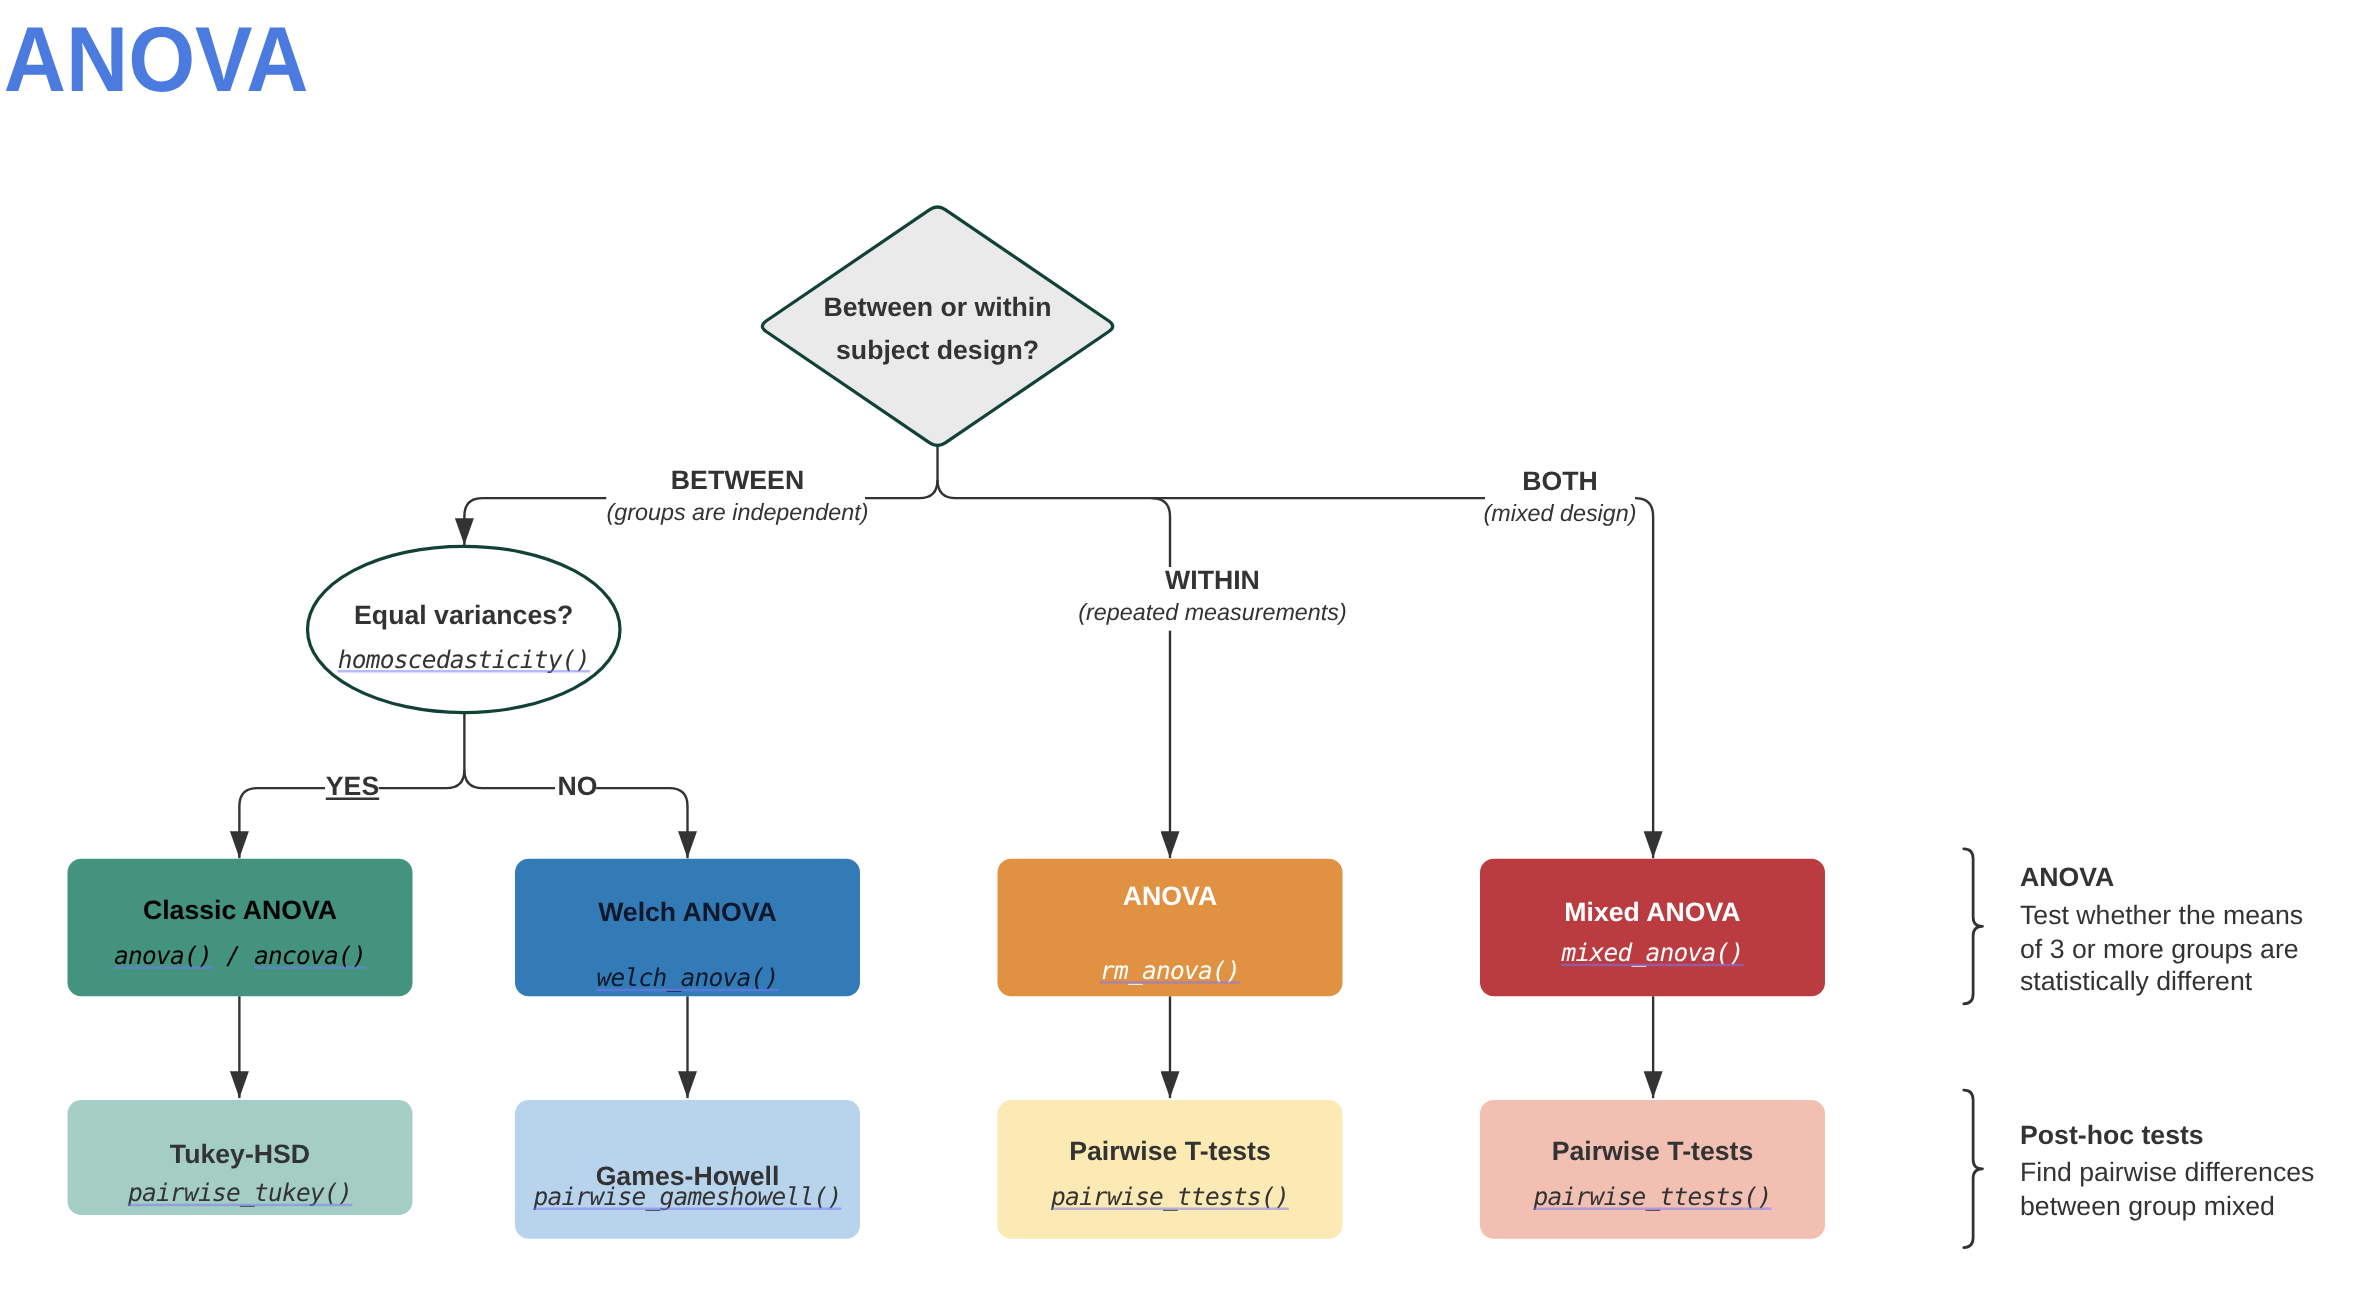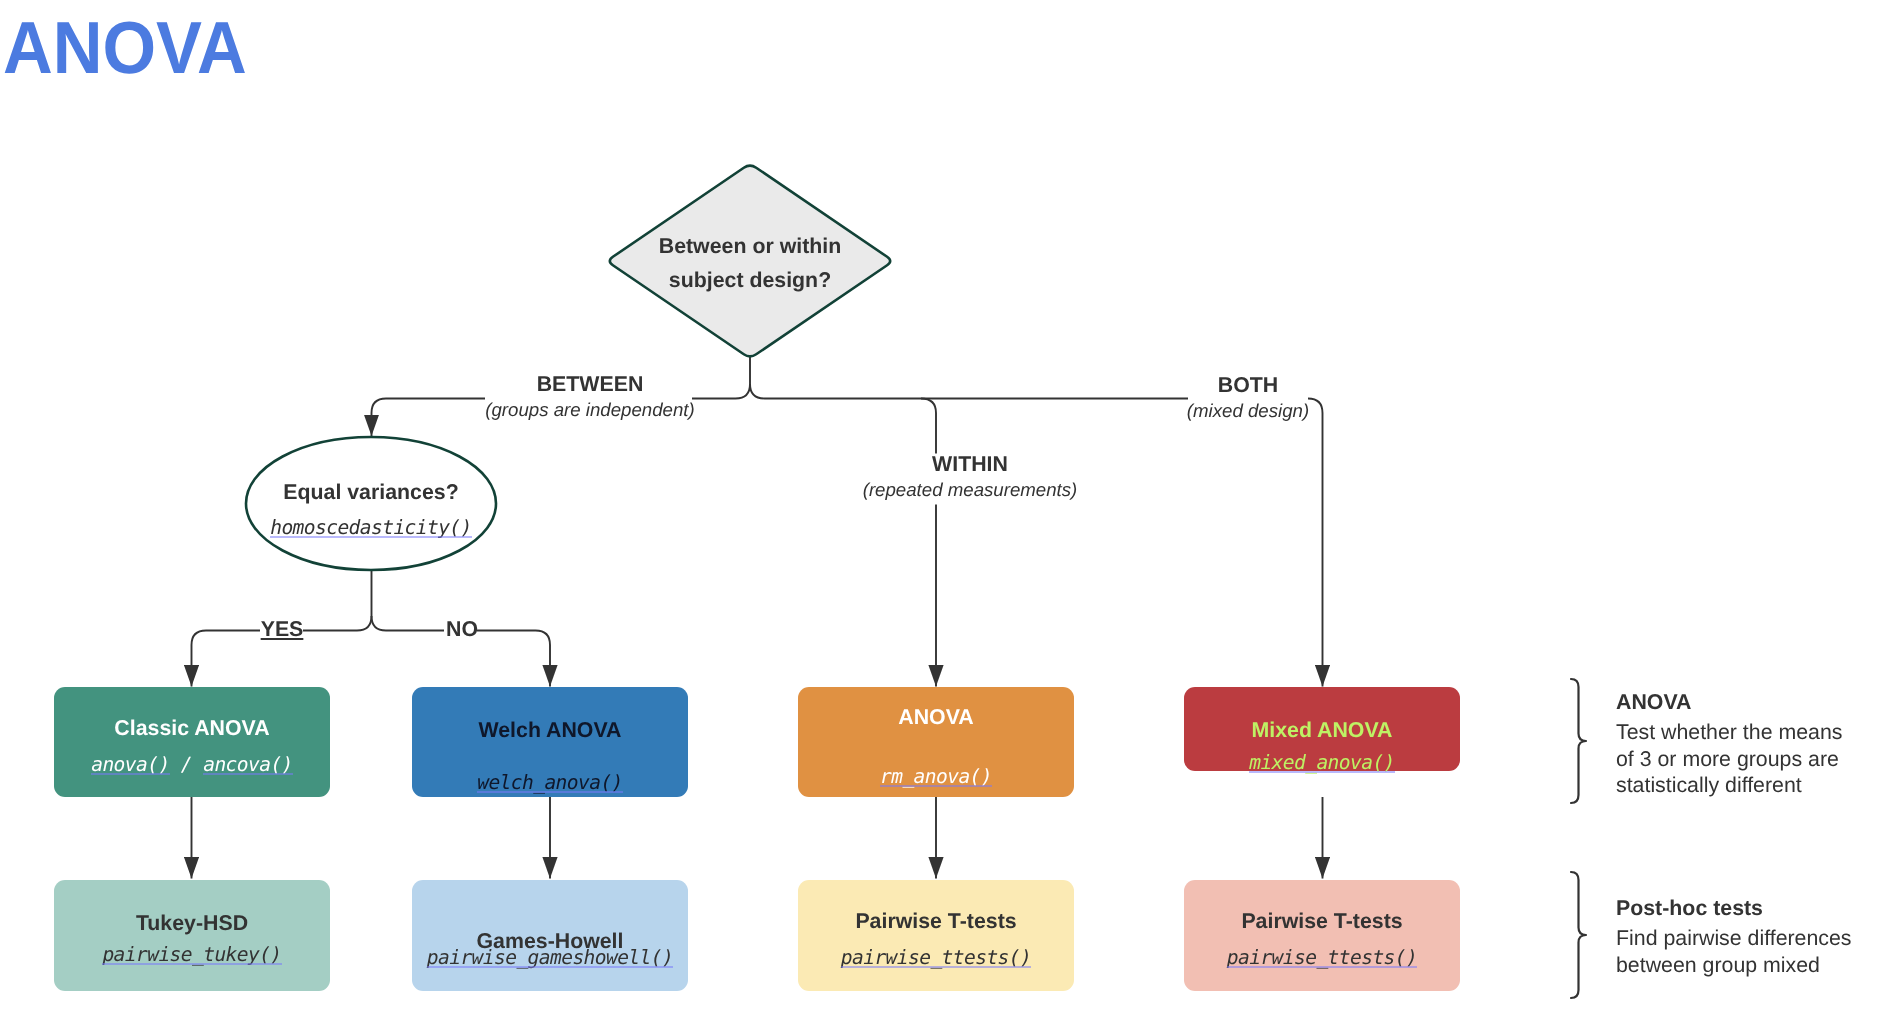--- a/index.html
+++ b/index.html
@@ -90,45 +90,45 @@
     <div class="el-sub">(repeated measurements)</div>
   </div>
   <div class="elabel" style="left:1118px;top:372.5px;width:260px;">
     <div class="el-main">BOTH</div>
     <div class="el-sub">(mixed design)</div>
   </div>
   <div class="elabel el-main" style="left:232px;top:617px;width:100px;text-decoration:underline;">YES</div>
   <div class="elabel el-main" style="left:412px;top:617px;width:100px;">NO</div>
 
   <div id="rows">
-      <div class="node" style="left: 54px; top: 687px; width: 276px; height: 110px; background: rgb(67, 147, 127); border-radius: 11px; color: #ffffff;">
+      <div class="node" style="left: 54px; top: 687px; width: 276px; height: 110px; background: rgb(67, 147, 127); border-radius: 11px; color: #000000;">
         <div class="nlabel" style="top: 27.8px;">
           <div>Classic ANOVA</div>
         </div>
         <div class="ncode" style="top: 66.7px;"><u>anova()</u> / <u>ancova()</u></div>
       </div>
       <div class="node" style="left: 412px; top: 687px; width: 276px; height: 110px; background: rgb(51, 123, 183); border-radius: 11px; color: #0f172a;">
         <div class="nlabel" style="top: 30px;">
           <div>Welch ANOVA</div>
         </div>
         <div class="ncode" style="top: 64.5px; margin-top: 20px;"><u>welch_anova()</u></div>
       </div>
       <div class="node" style="left: 798px; top: 687px; width: 276px; height: 110px; background: rgb(224, 145, 66); border-radius: 11px; color: rgb(255, 255, 255);">
         <div class="nlabel" style="top: 15.8px; line-height: 28.6px;">
           <div>ANOVA</div>
         </div>
         <div class="ncode" style="top: 78.9px;"><u>rm_anova()</u></div>
       </div>
-      <div class="node" style="left: 1184px; top: 687px; width: 276px; height: 84px; background: rgb(187, 60, 64); border-radius: 11px; color: #bef264;">
+      <div class="node" style="left: 1184px; top: 687px; width: 276px; height: 110px; background: rgb(187, 60, 64); border-radius: 11px; color: #ffffff;">
         <div class="nlabel" style="top: 30px;">
           <div>Mixed ANOVA</div>
         </div>
         <div class="ncode" style="top: 64.5px;"><u>mixed_anova()</u></div>
       </div>
-      <div class="node" style="left: 54px; top: 880px; width: 276px; height: 111px; background: rgb(164, 206, 196); border-radius: 11px; color: rgb(51, 51, 51);">
+      <div class="node" style="left: 54px; top: 880px; width: 276px; height: 92px; background: rgb(164, 206, 196); border-radius: 11px; color: rgb(51, 51, 51);">
         <div class="nlabel" style="top: 30px;">
           <div>Tukey-HSD</div>
         </div>
         <div class="ncode" style="top: 64.3px;"><u>pairwise_tukey()</u></div>
       </div>
       <div class="node" style="left: 412px; top: 880px; width: 276px; height: 111px; background: rgb(183, 212, 236); border-radius: 11px; color: rgb(51, 51, 51);">
         <div class="nlabel" style="top: 27.8px; margin-top: 20px;">
           <div>Games-Howell</div>
         </div>
         <div class="ncode" style="top: 66.5px;"><u>pairwise_gameshowell()</u></div>

